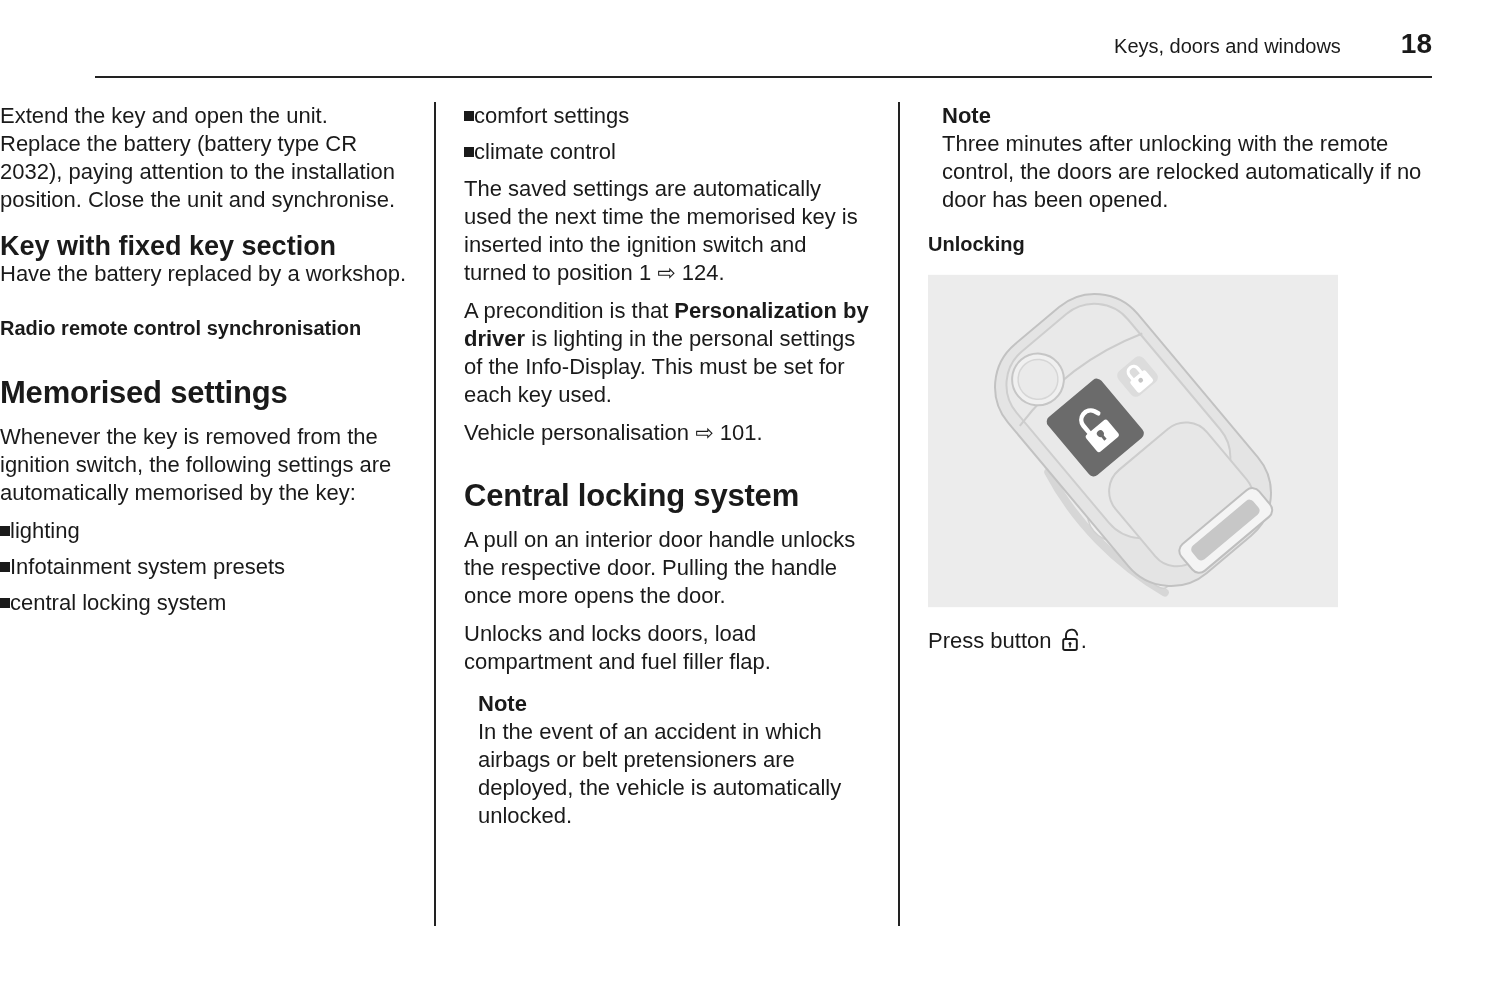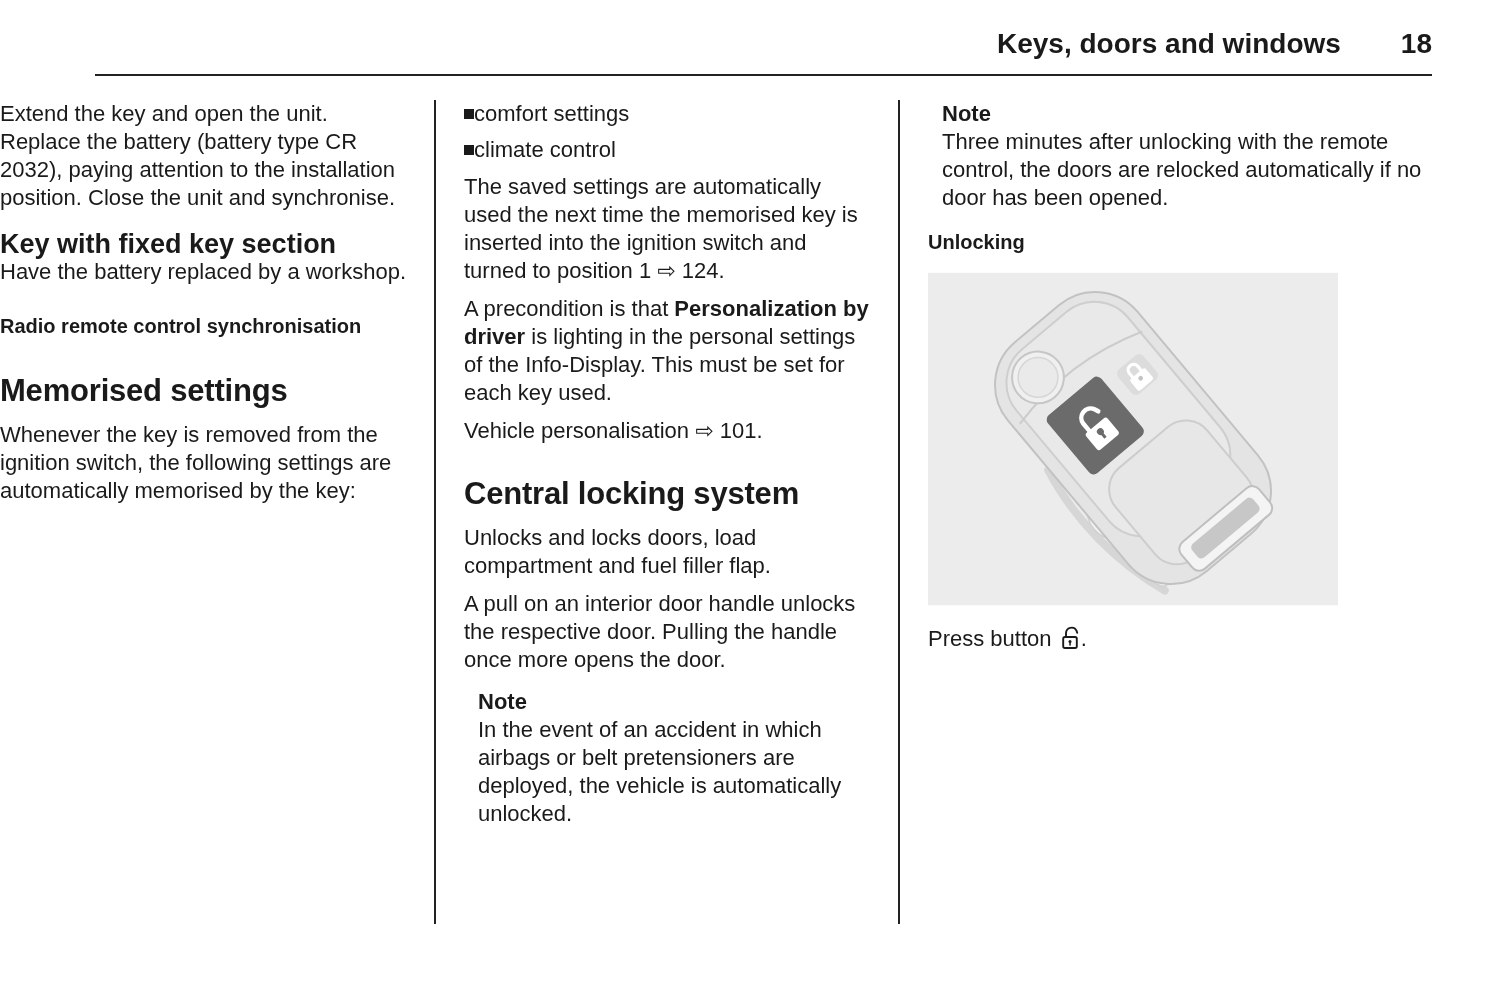--- a/index.html
+++ b/index.html
@@ -15,21 +15,21 @@
   }
   .header{
     margin:0 65px 0 95px;
     padding-top:30px;
     padding-bottom:16px;
     display:flex;
     justify-content:flex-end;
     align-items:baseline;
     border-bottom:2px solid #222;
   }
-  .header-title{font-size:28px;font-weight:bold;}
+  .header-title{font-size:20px;font-weight:normal;}
   .header-page{font-size:28px;font-weight:bold;margin-left:60px;}
   .columns{
     display:flex;
     align-items:stretch;
     margin-right:62px;
     padding-top:24px;
     height:848px;
     box-sizing:border-box;
   }
   .col{box-sizing:border-box;}
@@ -63,41 +63,55 @@
 
   <div class="columns">
 
     <section class="col col1">
       <p>Extend the key and open the unit. Replace the battery (battery type CR 2032), paying attention to the installation position. Close the unit and synchronise.</p>
       <h4>Key with fixed key section</h4>
       <p>Have the battery replaced by a workshop.</p>
       <h3>Radio remote control synchronisation</h3>
       <h2>Memorised settings</h2>
       <p>Whenever the key is removed from the ignition switch, the following settings are automatically memorised by the key:</p>
+      <ul class="bullets">
+        <li>
+            <span class="sq"></span>
+            <span>lighting</span>
+          </li>
+        <li>
+            <span class="sq"></span>
+            <span>Infotainment system presets</span>
+          </li>
+        <li>
+            <span class="sq"></span>
+            <span>central locking system</span>
+          </li>
+      </ul>
     </section>
 
     <section class="col col2">
       <ul class="bullets" style="margin-top:0;">
         <li>
             <span class="sq"></span>
             <span>comfort settings</span>
           </li>
         <li>
             <span class="sq"></span>
             <span>climate control</span>
           </li>
       </ul>
       <p style="margin-top:9px;">The saved settings are automatically used the next time the memorised key is inserted into the ignition switch and turned to position 1 ⇨ 124.</p>
       <p>
         <span>A precondition is that </span><b>Personalization by driver</b><span> is lighting in the personal settings of the Info-Display. This must be set for each key used.</span>
       </p>
       <p>Vehicle personalisation ⇨ 101.</p>
       <h2>Central locking system</h2>
+      <p>A pull on an interior door handle unlocks the respective door. Pulling the handle once more opens the door.</p>
       <p>Unlocks and locks doors, load compartment and fuel filler flap.</p>
-      <p>A pull on an interior door handle unlocks the respective door. Pulling the handle once more opens the door.</p>
       <div class="note">
         <div class="note-label">Note</div>
         <p>In the event of an accident in which airbags or belt pretensioners are deployed, the vehicle is automatically unlocked.</p>
       </div>
     </section>
 
     <section class="col col3">
       <div class="note" style="margin-top:0;">
         <div class="note-label">Note</div>
         <p>Three minutes after unlocking with the remote control, the doors are relocked automatically if no door has been opened.</p>

